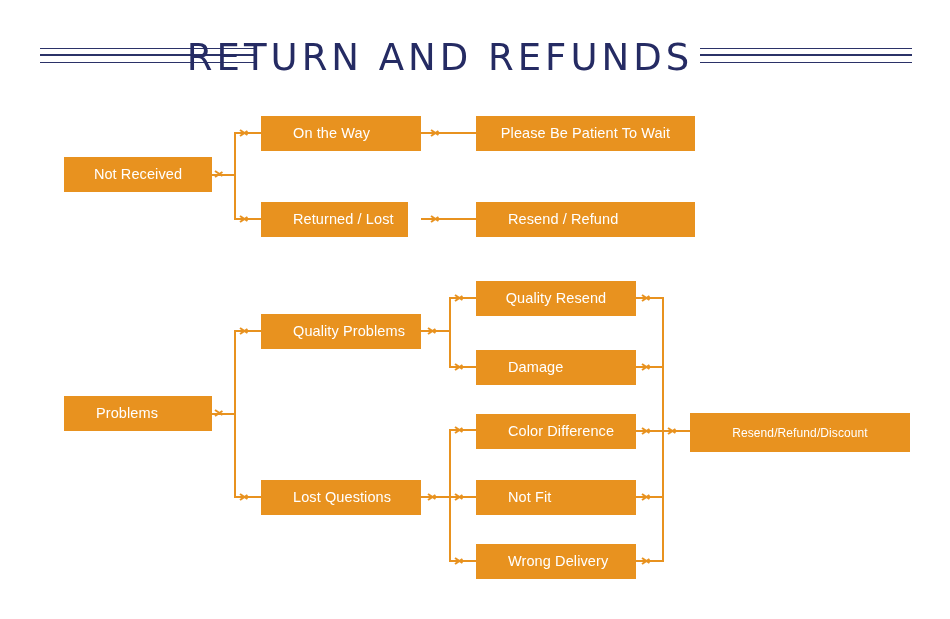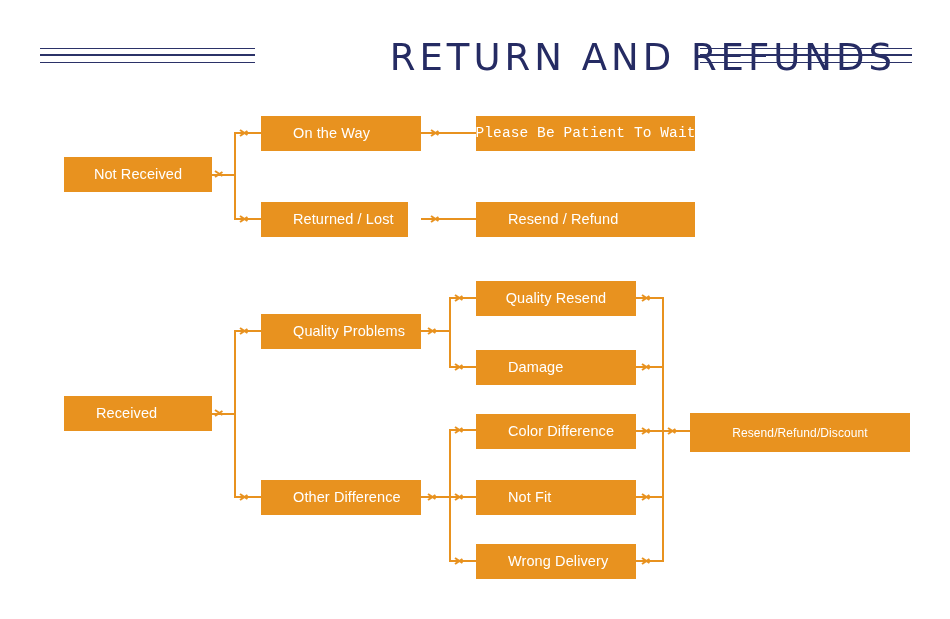--- a/index.html
+++ b/index.html
@@ -8,22 +8,22 @@
     background:#ffffff;
     font-family:"Liberation Sans", sans-serif;
     overflow:hidden;
     position:relative;
   }
   #stage{position:absolute;left:0;top:0;width:950px;height:619px;}
 
   
   .header{position:absolute;left:0;top:14px;width:950px;height:78px;}
   .title{
-    position:absolute;left:16px;top:24px;width:880px;
-    text-align:right;
+    position:absolute;left:0;top:24px;width:880px;
+    text-align:center;
     font-family:"DejaVu Sans", sans-serif;
     font-size:37px;
     font-weight:400;
     letter-spacing:4px;
     color:#252b63;
     white-space:nowrap;
     line-height:40px;
   }
   .rule-group{position:absolute;height:22px;}
   .rule-group.left{left:40px;top:34px;width:215px;}
@@ -92,47 +92,47 @@
 
   <div class="hline" style="left:234px;top:132px;width:27px;"></div>
   <div class="arrow" style="left:240px;top:127px;"></div>
 
   <div class="hline" style="left:234px;top:218px;width:27px;"></div>
   <div class="arrow" style="left:240px;top:213px;"></div>
 
   <div class="box left-al" style="left:261px;top:116px;width:160px;height:35px;">On the Way</div>
   <div class="hline" style="left:421px;top:132px;width:55px;"></div>
   <div class="arrow" style="left:431px;top:127px;"></div>
-  <div class="box center-al" style="left:476px;top:116px;width:219px;height:35px;font-family:Liberation Mono, monospace;">Please Be Patient To Wait</div>
+  <div class="box center-al" style="left:476px;top:116px;width:219px;height:35px;">Please Be Patient To Wait</div>
 
   <div class="box left-al" style="left:261px;top:202px;width:147px;height:35px;">Returned / Lost</div>
   <div class="hline" style="left:421px;top:218px;width:55px;"></div>
   <div class="arrow" style="left:431px;top:213px;"></div>
   <div class="box left-al" style="left:476px;top:202px;width:219px;height:35px;">Resend / Refund</div>
 
-  <div class="box left-al" style="left:64px;top:396px;width:148px;height:35px;">Received</div>
+  <div class="box left-al" style="left:64px;top:396px;width:148px;height:35px;">Problems</div>
 
   <div class="hline" style="left:212px;top:413px;width:22px;"></div>
   <div class="arrow" style="left:215px;top:407px;"></div>
   <div class="vline" style="left:234px;top:331px;height:167px;"></div>
   <div class="hline" style="left:234px;top:330px;width:27px;"></div>
   <div class="arrow" style="left:240px;top:325px;"></div>
   <div class="hline" style="left:234px;top:496px;width:27px;"></div>
   <div class="arrow" style="left:240px;top:491px;"></div>
 
   <div class="box left-al" style="left:261px;top:314px;width:160px;height:35px;">Quality Problems</div>
   <div class="hline" style="left:421px;top:330px;width:28px;"></div>
   <div class="arrow" style="left:428px;top:325px;"></div>
   <div class="vline" style="left:449px;top:298px;height:70px;"></div>
   <div class="hline" style="left:449px;top:297px;width:27px;"></div>
   <div class="arrow" style="left:455px;top:292px;"></div>
   <div class="hline" style="left:449px;top:366px;width:27px;"></div>
   <div class="arrow" style="left:455px;top:361px;"></div>
 
-  <div class="box left-al" style="left:261px;top:480px;width:160px;height:35px;">Other Difference</div>
+  <div class="box left-al" style="left:261px;top:480px;width:160px;height:35px;">Lost Questions</div>
   <div class="hline" style="left:421px;top:496px;width:28px;"></div>
   <div class="arrow" style="left:428px;top:491px;"></div>
   <div class="vline" style="left:449px;top:430px;height:131px;"></div>
   <div class="hline" style="left:449px;top:429px;width:27px;"></div>
   <div class="arrow" style="left:455px;top:424px;"></div>
   <div class="hline" style="left:449px;top:496px;width:27px;"></div>
   <div class="arrow" style="left:455px;top:491px;"></div>
   <div class="hline" style="left:449px;top:560px;width:27px;"></div>
   <div class="arrow" style="left:455px;top:555px;"></div>
 

